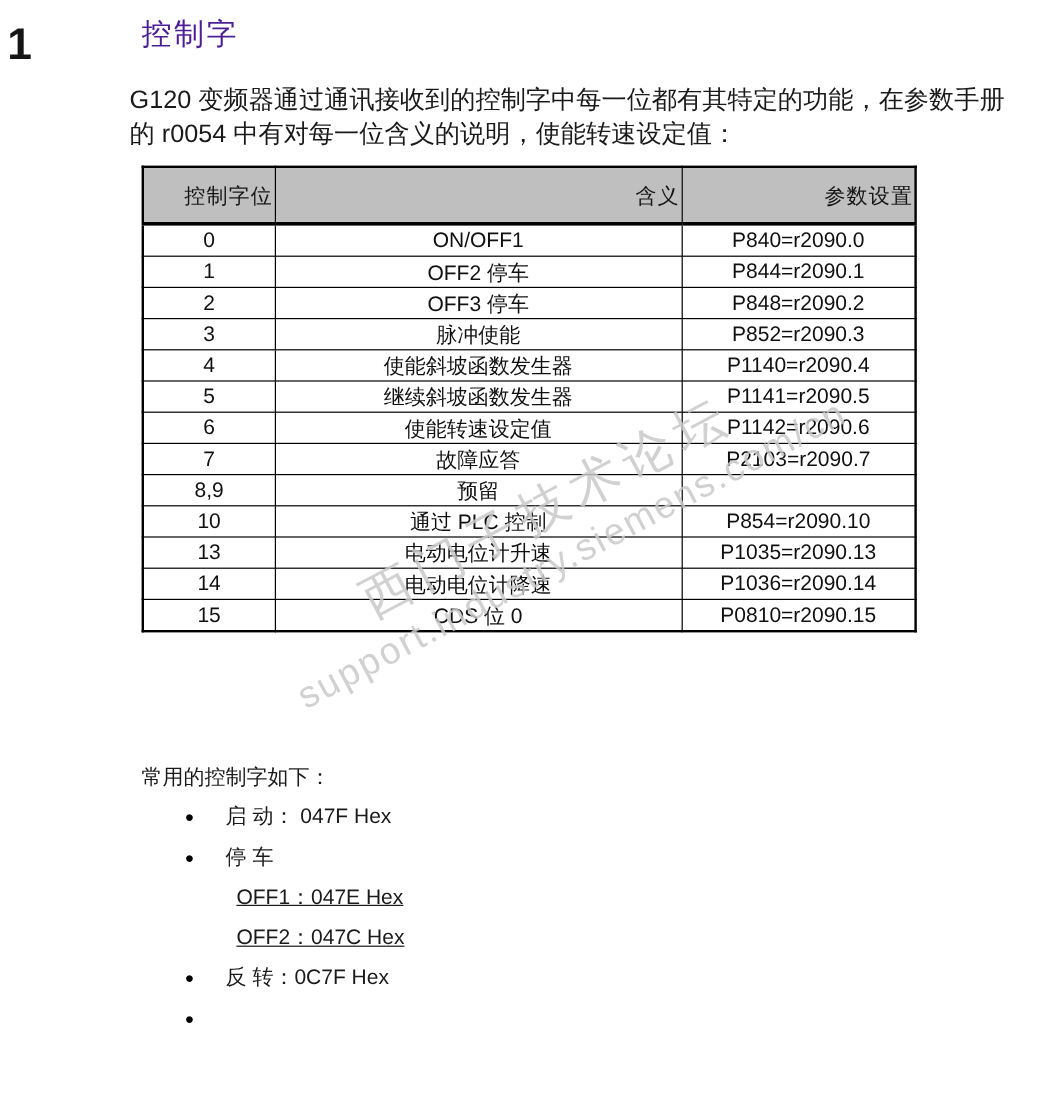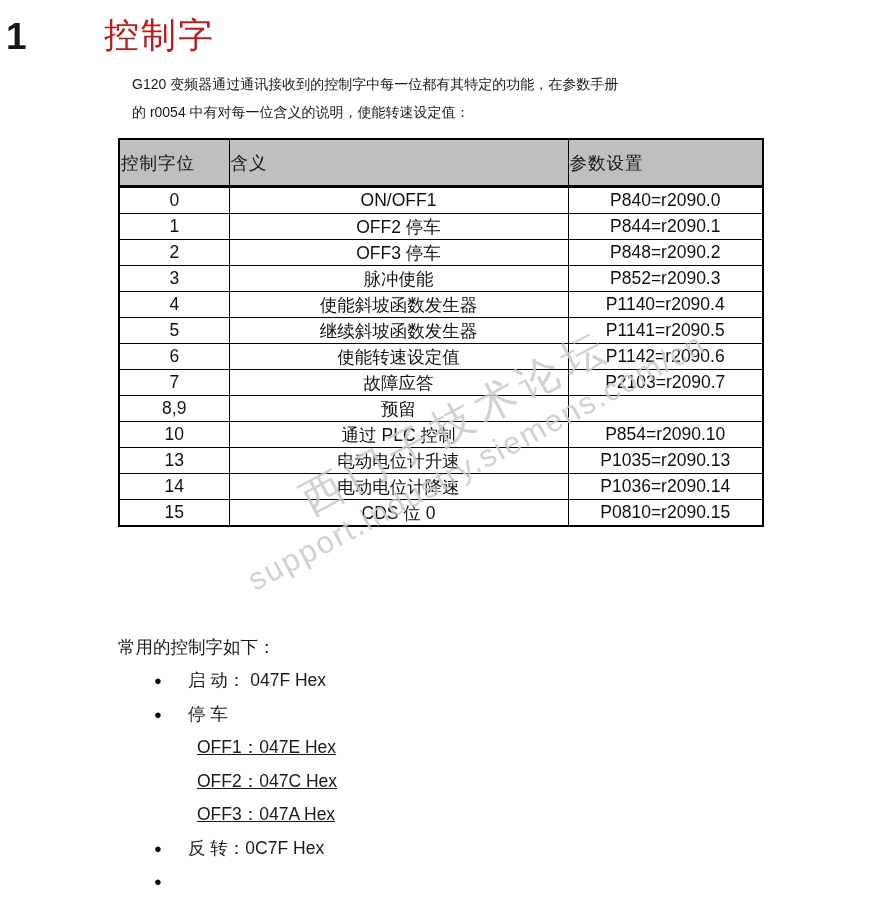--- a/index.html
+++ b/index.html
@@ -6,41 +6,41 @@
   body{
     width:873px;height:923px;position:relative;background:#ffffff;
     font-family:"Liberation Sans","DejaVu Sans",sans-serif;color:#111;
     overflow:hidden;
   }
   .sec-num{
     position:absolute;left:6px;top:16px;
     font-size:37px;font-weight:bold;color:#151515;letter-spacing:1px;
   }
   .page-title{
-    position:absolute;left:104px;top:12px;
-    font-size:35px;font-weight:500;color:#b91c1c;letter-spacing:2px;
+    position:absolute;left:118px;top:12px;
+    font-size:25px;font-weight:500;color:#4c1d95;letter-spacing:2px;
   }
   .intro{
-    position:absolute;left:132px;top:70px;width:740px;
-    font-size:14px;line-height:28px;color:#1a1a1a;
+    position:absolute;left:108px;top:70px;width:740px;
+    font-size:21px;line-height:28px;color:#1a1a1a;
   }
   table.cw{
     position:absolute;left:118px;top:138px;width:644px;
     border-collapse:collapse;table-layout:fixed;
     border:2px solid #000;
     z-index:2;background:transparent;
   }
   table.cw col.c1{width:110px;}
   table.cw col.c2{width:339px;}
   table.cw col.c3{width:195px;}
   table.cw th{
     background:#bfbfbf;height:43px;
     font-size:17.5px;font-weight:normal;color:#141414;
     border:1px solid #000;border-bottom:3px solid #000;
-    text-align:left;letter-spacing:1px;margin-top:21px;
+    text-align:right;letter-spacing:1px;margin-top:21px;
   }
   table.cw td{
     height:25px;border:1px solid #000;
     font-size:17.5px;color:#101010;text-align:center;
     padding:0 4px;white-space:nowrap;overflow:hidden;
   }
   .notes{
     position:absolute;left:118px;top:630px;width:520px;
     font-size:17.5px;color:#1a1a1a;
   }
@@ -157,17 +157,16 @@
   <div class="wm-url">support.industry.siemens.com/cn</div>
 </div>
 
 <div class="notes">
   <div class="notes-title">常用的控制字如下：</div>
   <div id="notes-list">
       <div class="note-line"><span class="bullet">●</span><span>启 动： 047F Hex</span></div>
       <div class="note-line"><span class="bullet">●</span><span>停 车</span></div>
       <div class="note-line indent"><span>OFF1：047E Hex</span></div>
       <div class="note-line indent"><span>OFF2：047C Hex</span></div>
-      <div class="note-line indent"><span>OFF3：047A Hex</span></div>
       <div class="note-line"><span class="bullet">●</span><span>反  转：0C7F Hex</span></div>
       <div class="note-line"><span class="bullet">●</span></div>
     </div>
 </div>
 
 </body></html>

